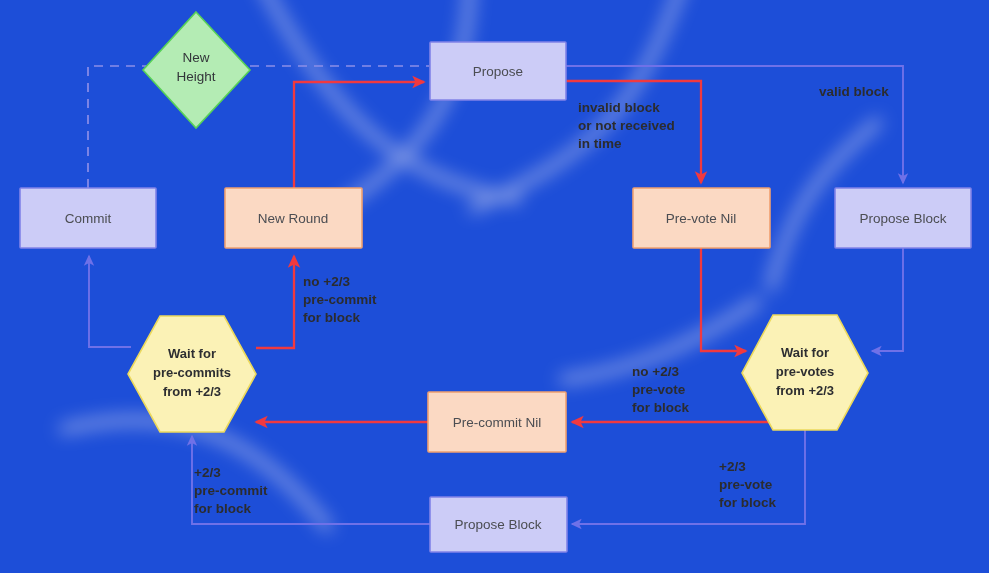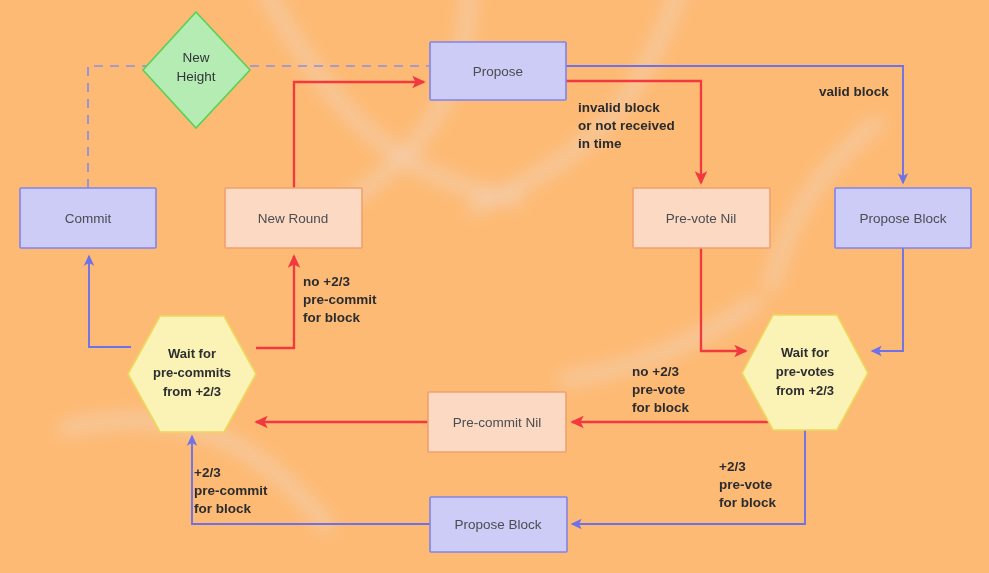--- a/index.html
+++ b/index.html
@@ -11,21 +11,21 @@
   body {
     width: 989px;
     height: 573px;
     font-family: "Liberation Sans", sans-serif;
     overflow: hidden;
   }
   #diagram-root {
     position: relative;
     width: 989px;
     height: 573px;
-    background: #fdba74;
+    background: #1d4ed8;
   }
   
   #watermark {
     position: absolute;
     inset: 0;
     pointer-events: none;
     opacity: 0.5;
   }
   svg.layer {
     position: absolute;

